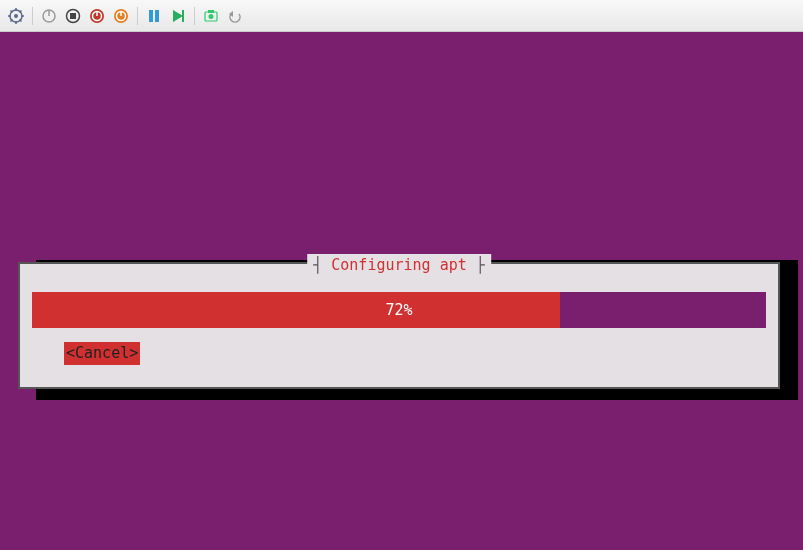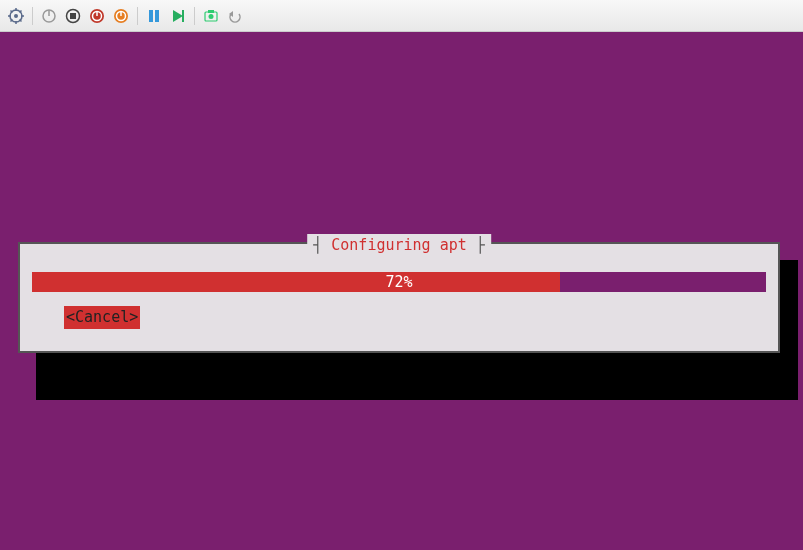--- a/index.html
+++ b/index.html
@@ -54,38 +54,39 @@
       background: #000;
     }
     .dialog {
       position: relative;
       width: 762px;
       background: #e4e0e4;
       border: 2px solid #555;
       padding: 28px 12px 22px 12px;
       font-size: 15px;
       line-height: 1.5;
+      margin-top: 20px;
     }
     .dialog-title {
       position: absolute;
       top: -10px;
       left: 50%;
       transform: translateX(-50%);
       background: #e4e0e4;
       padding: 0 6px;
       color: #d03030;
       font-weight: normal;
       font-size: 15px;
       white-space: nowrap;
     }
     .title-deco {
       color: #555;
     }
     .progress-bar {
-      height: 20px;
+      height: 36px;
       background: #7a1f6e;
       position: relative;
       margin-bottom: 14px;
     }
     .progress-fill {
       height: 100%;
       background: #d03030;
     }
     .progress-text {
       position: absolute;

